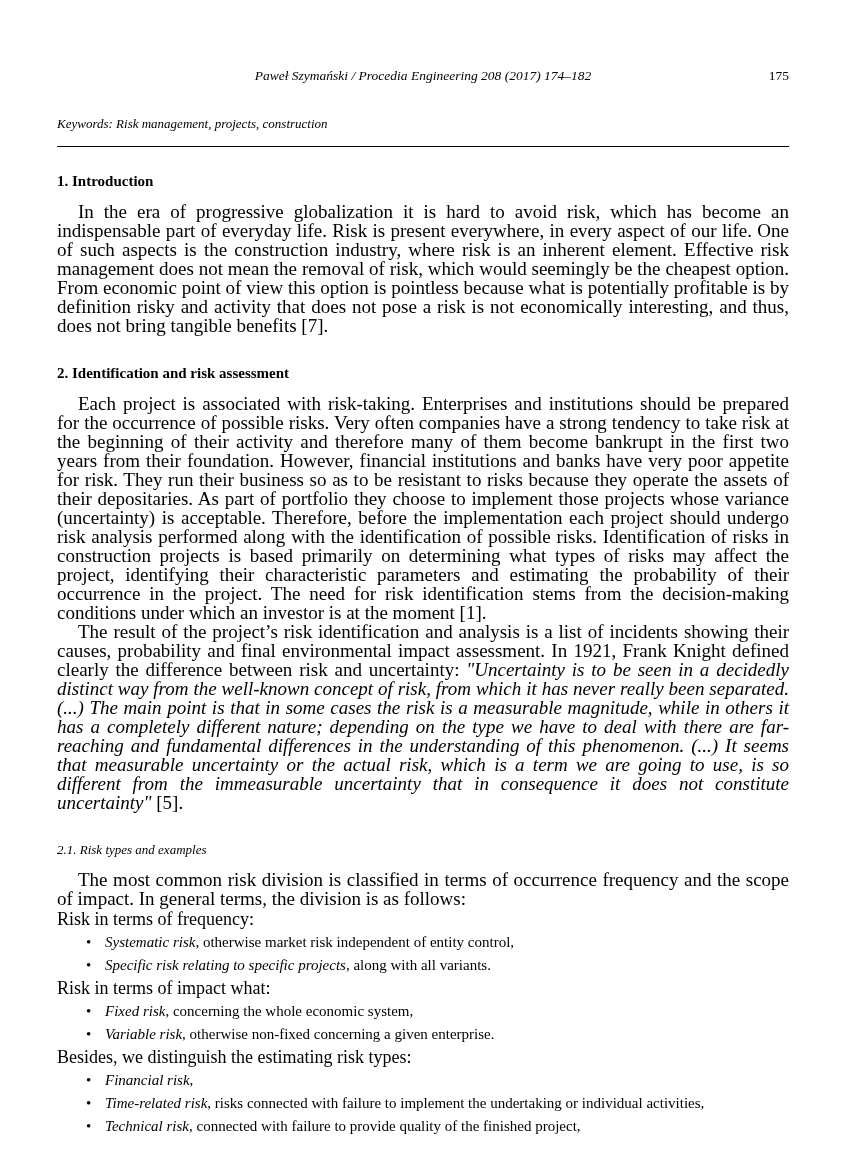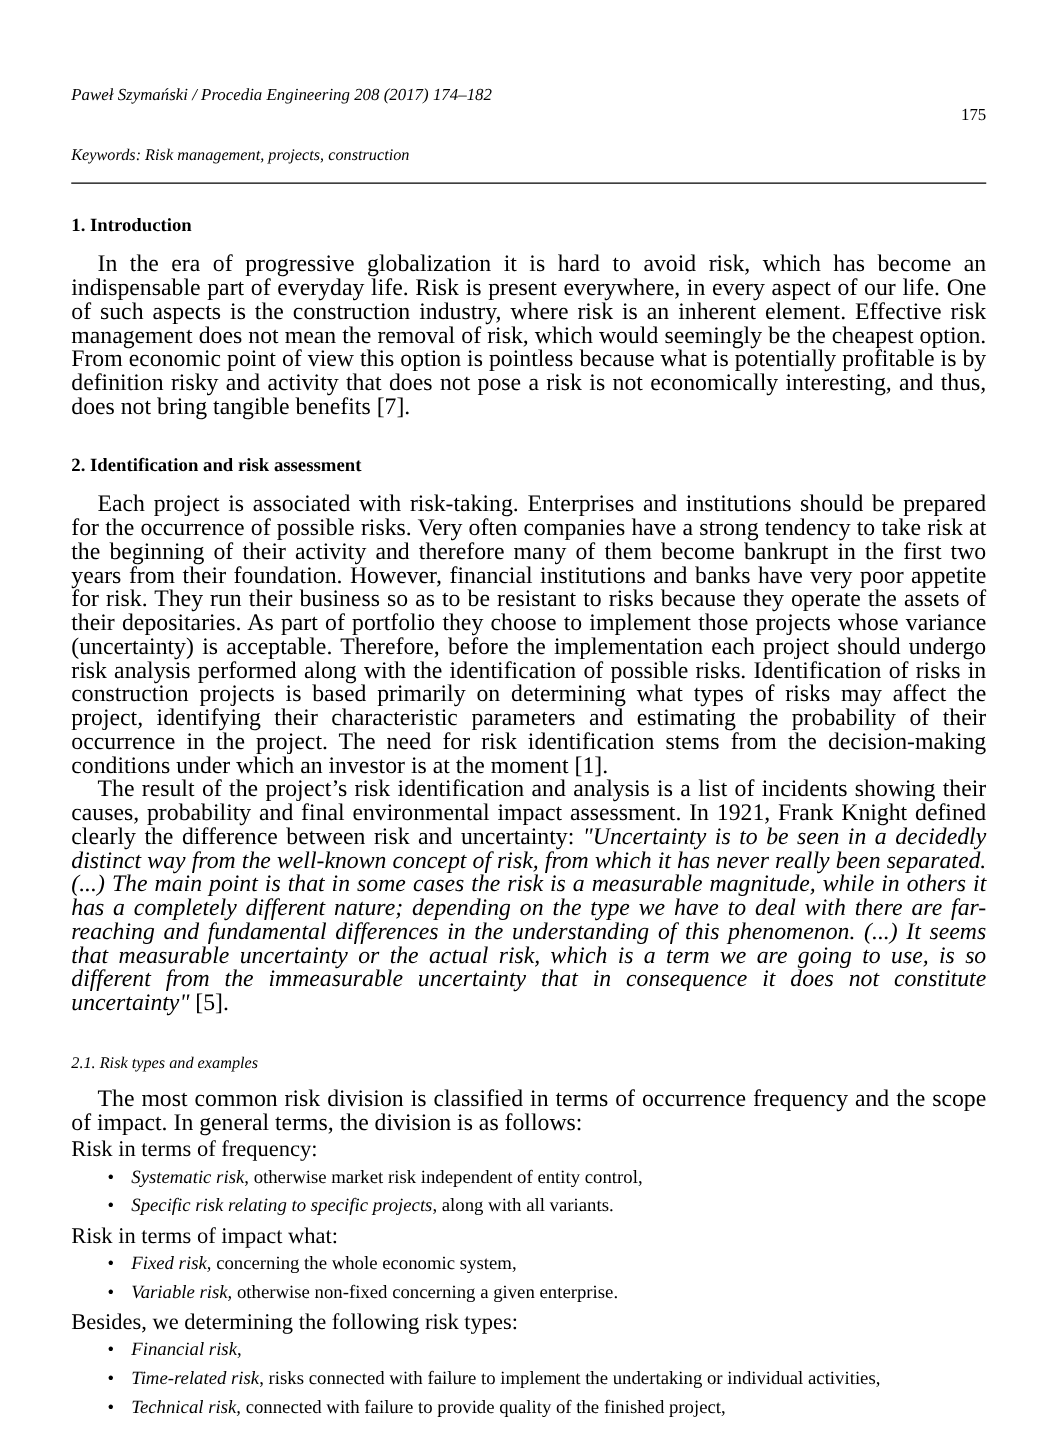--- a/index.html
+++ b/index.html
@@ -10,27 +10,28 @@
     color: #000;
     overflow: hidden;
   }
   .page {
     position: relative;
     width: 846px; height: 1155px;
     padding: 68px 57px 40px 57px;
   }
   .running-head {
     position: relative;
+    text-align: center;
     font-size: 13.5px;
     font-style: italic;
     height: 17px;
   }
   .page-number {
     position: absolute;
-    right: 0; top: 16px;
+    right: 0; top: 0;
     font-style: normal;
     font-size: 13.5px;
   }
   .keywords {
     margin-top: 31px;
     font-size: 13px;
     font-style: italic;
   }
   .rule {
     border: none;
@@ -119,21 +120,21 @@
     <li><span class="it">Specific risk relating to specific projects</span><span>, along with all variants.</span></li>
   </ul>
 
   <p class="label">Risk in terms of impact what:</p>
 
   <ul class="bullets">
     <li><span class="it">Fixed risk,</span><span> concerning the whole economic system,</span></li>
     <li><span class="it">Variable risk,</span><span> otherwise non-fixed concerning a given enterprise.</span></li>
   </ul>
 
-  <p class="label">Besides, we determining the following risk types:</p>
+  <p class="label">Besides, we distinguish the estimating risk types:</p>
 
   <ul class="bullets">
     <li><span class="it">Financial risk</span><span>,</span></li>
     <li><span class="it">Time-related risk</span><span>, risks connected with failure to implement the undertaking or individual activities,</span></li>
     <li><span class="it">Technical risk,</span><span> connected with failure to provide quality of the finished project,</span></li>
   </ul>
 
 </div>
 
 </body></html>

